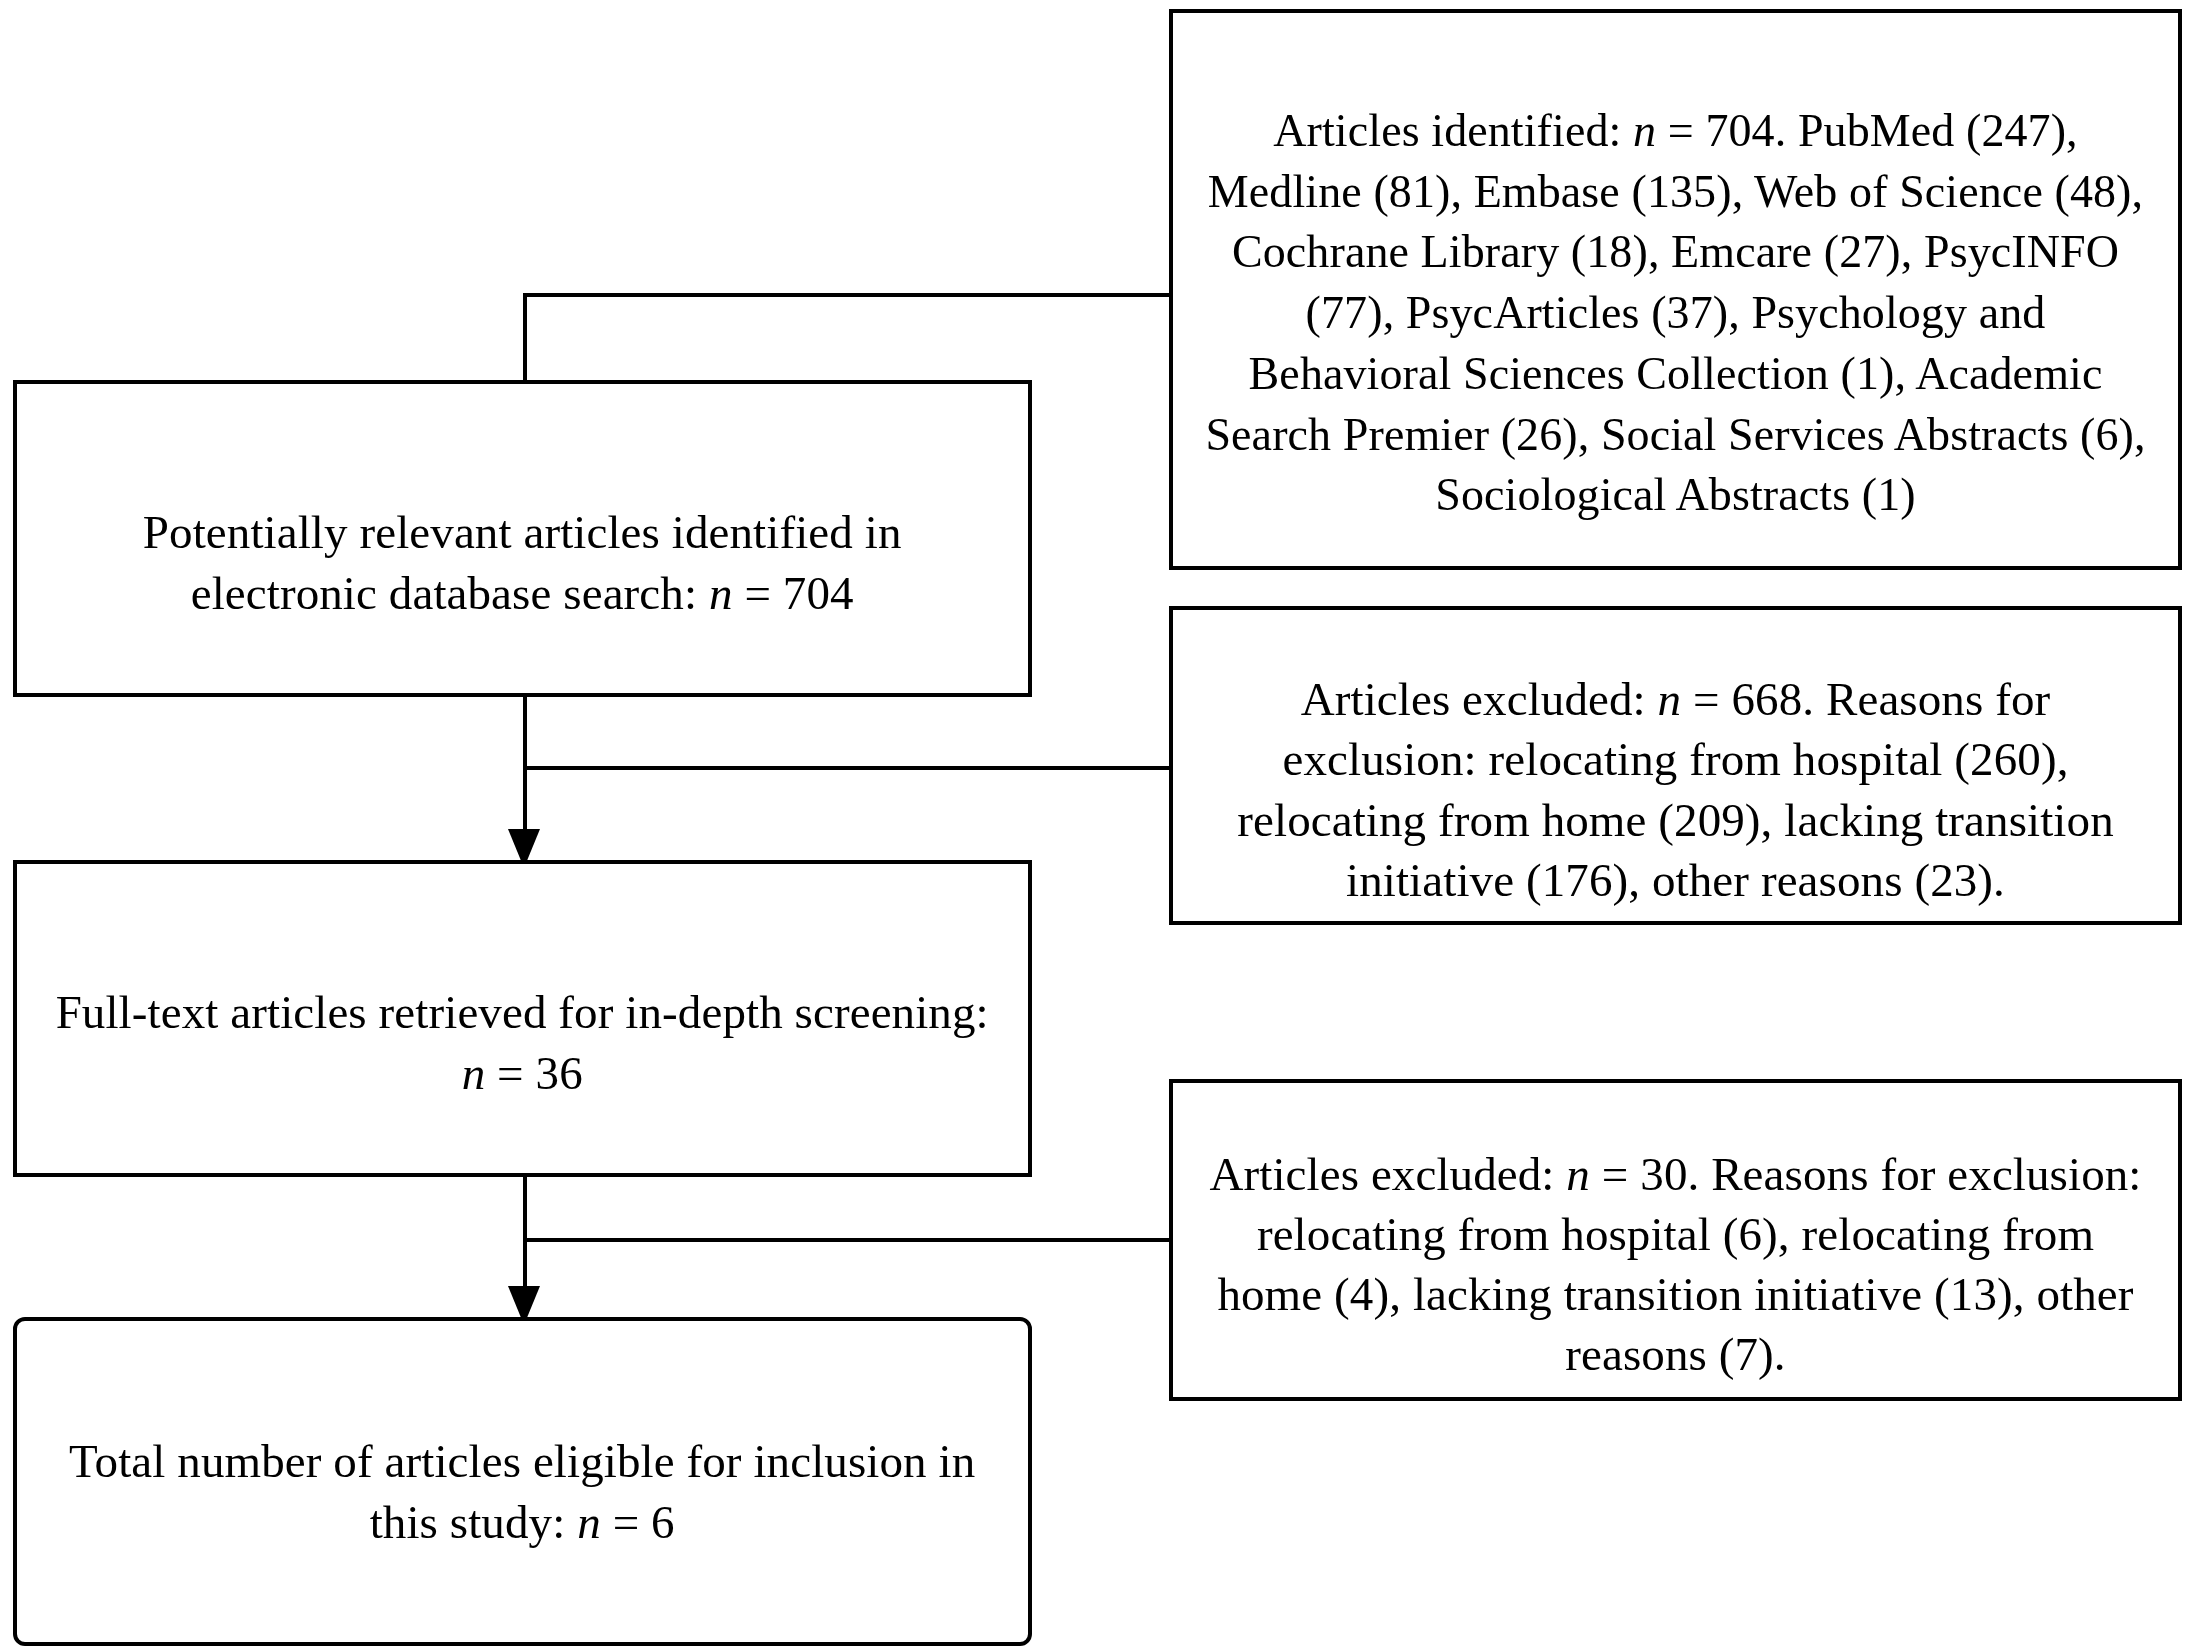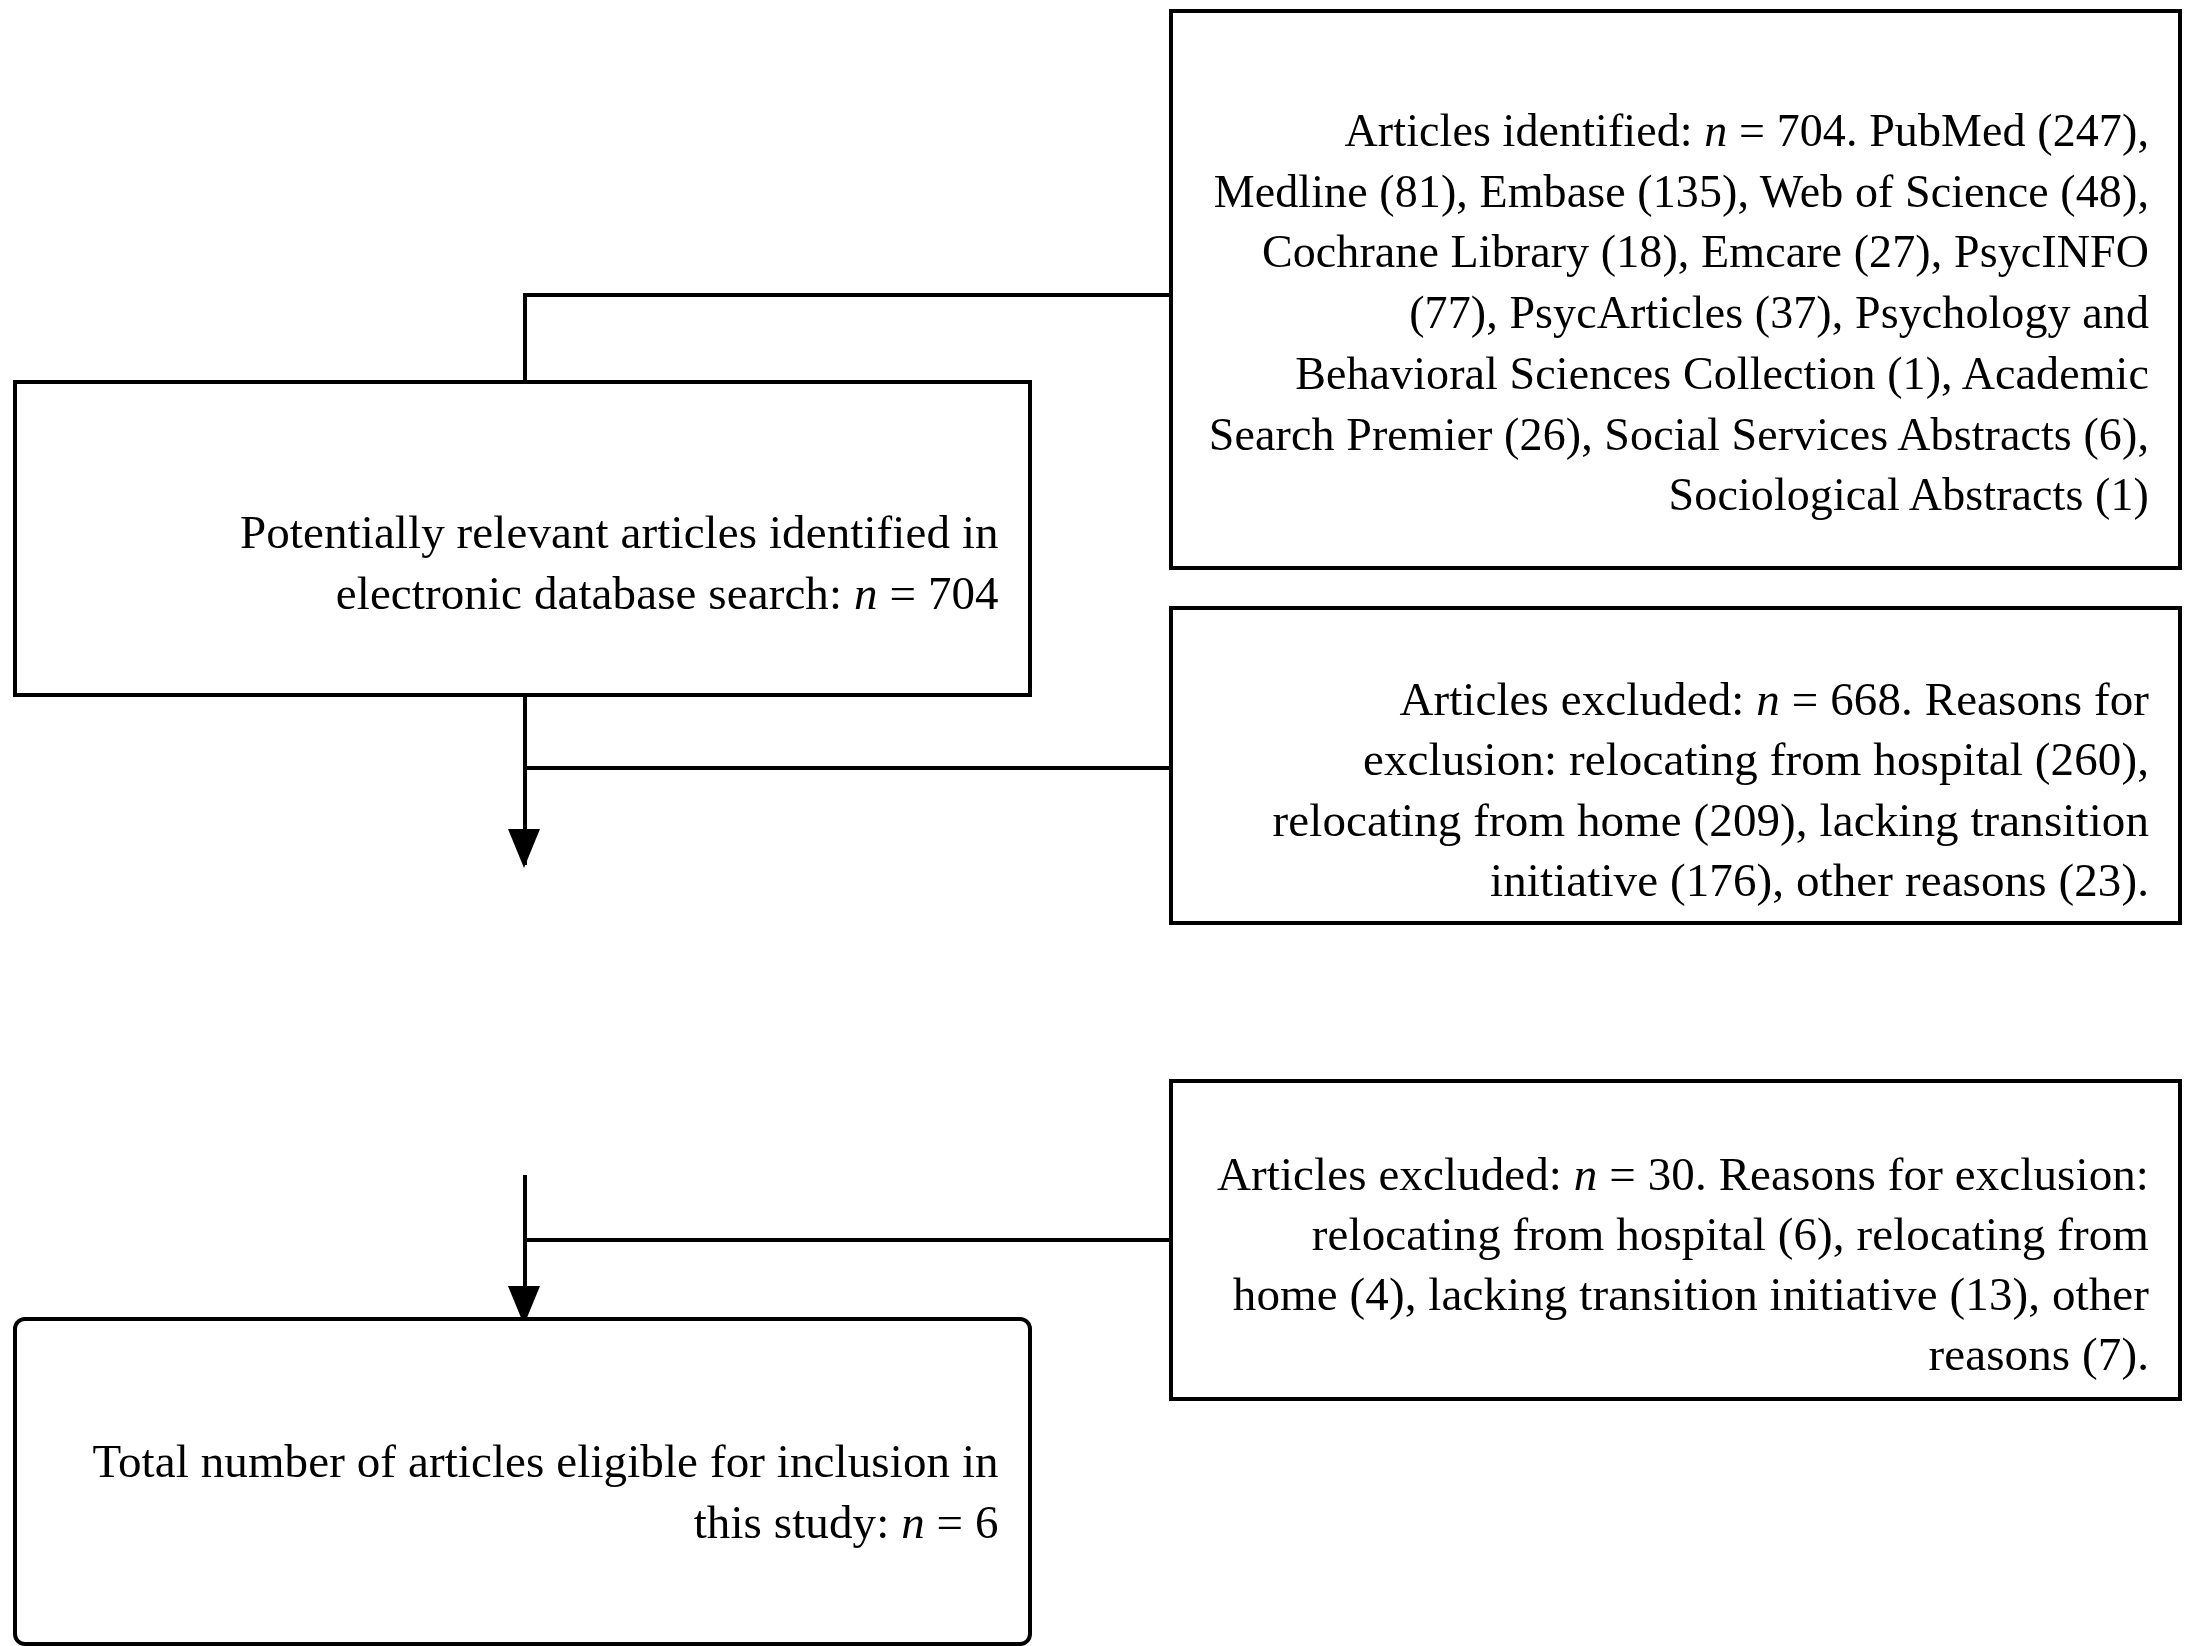--- a/index.html
+++ b/index.html
@@ -29,21 +29,21 @@
     z-index: 3;
   }
   .flow-box .box-text {
     display: block;
     width: 100%;
     padding: 0 29px;
     font-size: 47px;
     line-height: 1.28;
     letter-spacing: 0.1px;
     white-space: pre-line;
-    text-align: right;
+    text-align: center;
     margin-top: 48px;
   }
   
   #box-identified      { left: 12.7px;  top: 380px;  width: 1019px; height: 317px; }
   #box-fulltext        { left: 12.7px;  top: 860px; width: 1019px; height: 317px; }
   #box-eligible        { left: 12.7px;  top: 1317px; width: 1019px; height: 329px;
                          border-bottom-width: 4.4px; border-radius: 12px; }
   #box-eligible .box-text { transform: translateY(-14px); }
 
   
@@ -115,19 +115,22 @@
   </div>
 
   <div class="flow-box" id="box-excluded-30">
     <span class="box-text">Articles excluded: <em class="var">n</em> = 30. Reasons for exclusion: relocating from hospital (6), relocating from home (4), lacking transition initiative (13), other reasons (7).</span>
   </div>
 
   <div class="flow-box" id="box-identified">
     <span class="box-text">Potentially relevant articles identified in electronic database search: <em class="var">n</em> = 704</span>
   </div>
 
+  <div class="flow-box" id="box-fulltext">
+    <span class="box-text">Full-text articles retrieved for in-depth screening: <em class="var">n</em> = 36</span>
+  </div>
 
   <div class="flow-box" id="box-eligible">
     <span class="box-text">Total number of articles eligible for inclusion in this study: <em class="var">n</em> = 6</span>
   </div>
 
 </div>
 
 
 </body></html>

